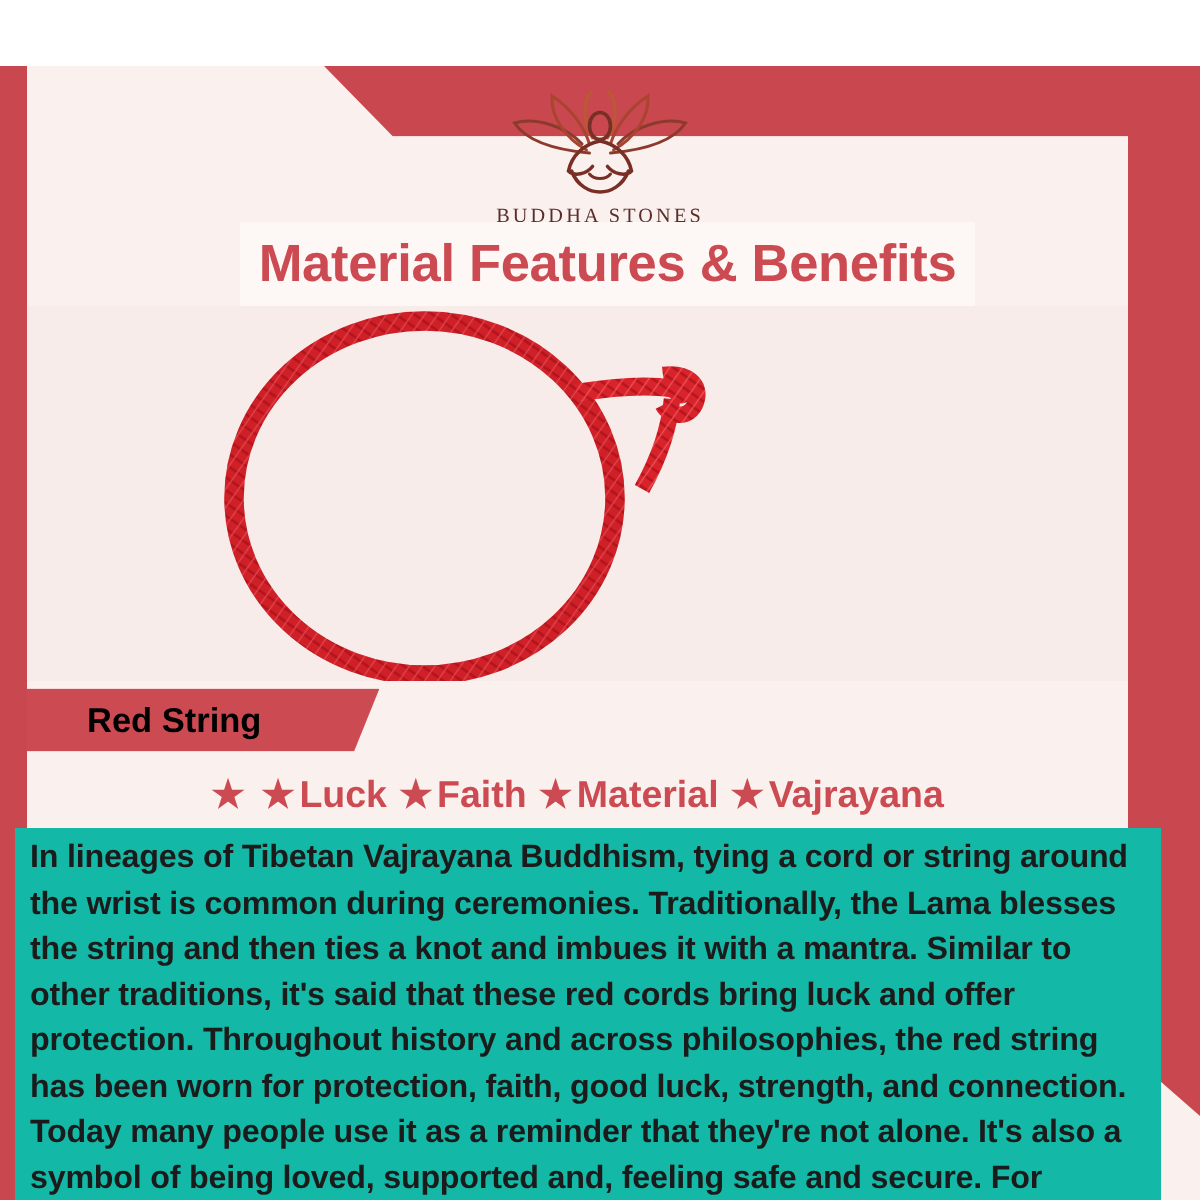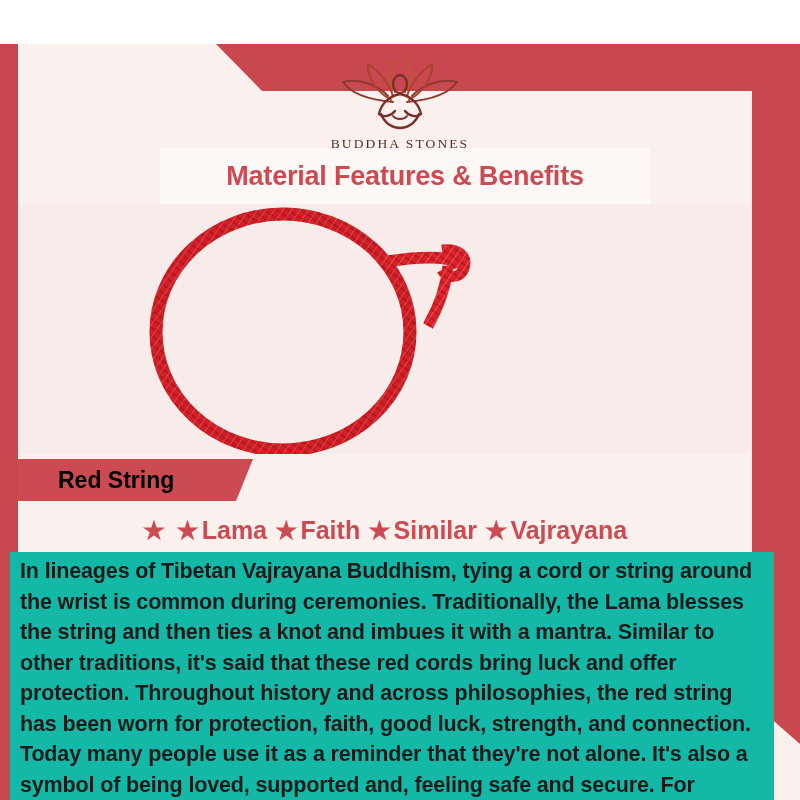--- a/index.html
+++ b/index.html
@@ -80,21 +80,21 @@
     background: #fdf8f6;
     z-index: 5;
   }
   .title-text {
     position: absolute;
     left: 0; top: 0;
     width: 490px; height: 56px;
     display: flex;
     align-items: center;
     justify-content: center;
-    font-size: 27px;
+    font-size: 35px;
     font-weight: bold;
     color: #cc4b52;
     letter-spacing: -0.2px;
     white-space: nowrap;
   }
 
   
   .photo {
     position: absolute;
     left: 18px; top: 160px;
@@ -241,29 +241,29 @@
 
   <div class="label-banner"></div>
   <div class="label-text">Red String</div>
 
   <div class="benefits">
     <span class="benefit">
       <span class="star">★</span>
     </span>
     <span class="benefit">
       <span class="star">★</span>
-      <span>Lama</span>
+      <span>Luck</span>
     </span>
     <span class="benefit">
       <span class="star">★</span>
       <span>Faith</span>
     </span>
     <span class="benefit">
       <span class="star">★</span>
-      <span>Similar</span>
+      <span>Material</span>
     </span>
     <span class="benefit">
       <span class="star">★</span>
       <span>Vajrayana</span>
     </span>
   </div>
 
   <div class="copy-panel">
     <div class="copy-text">In lineages of Tibetan Vajrayana Buddhism, tying a cord or string around the wrist is common during ceremonies. Traditionally, the Lama blesses the string and then ties a knot and imbues it with a mantra. Similar to other traditions, it's said that these red cords bring luck and offer protection. Throughout history and across philosophies, the red string has been worn for protection, faith, good luck, strength, and connection. Today many people use it as a reminder that they're not alone. It's also a symbol of being loved, supported and, feeling safe and secure. For others, it's a prompt to stay positive while facing any adversity.</div>
   </div>

